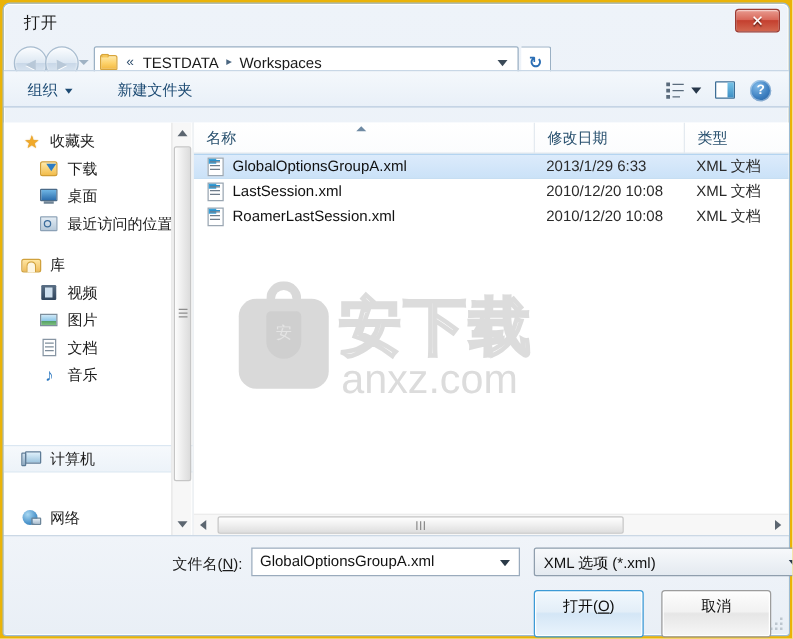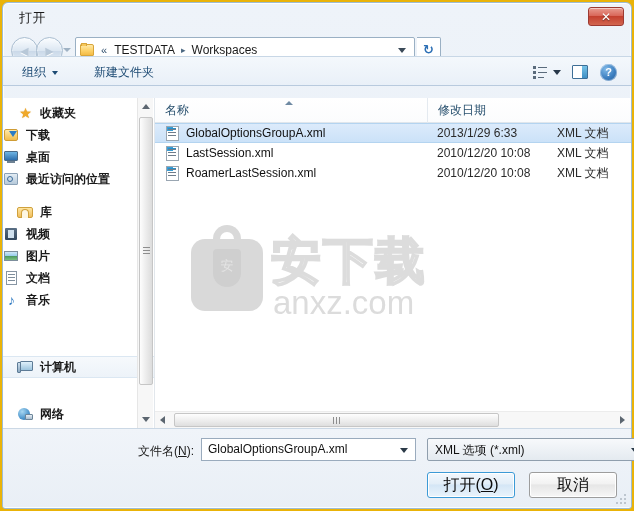--- a/index.html
+++ b/index.html
@@ -360,33 +360,33 @@
     position: relative;
     height: 22px;
     display: flex;
     align-items: center;
     cursor: pointer;
     font-size: 12px;
     color: #1b1b1b;
     box-sizing: border-box;
   }
   .nav-row.level0 { padding-left: 14px; }
-  .nav-row.level1 { }
+  .nav-row.level1 { padding-left: 28px; }
   .nav-row.selected {
     background: linear-gradient(to bottom, #f6f9fc 0%, #edf3f9 100%);
     border-top: 1px solid #dbe7f2;
     border-bottom: 1px solid #dbe7f2;
   }
   .nav-ico {
     width: 17px; height: 16px;
     margin-right: 6px;
     position: relative;
     flex: none;
   }
-  .nav-label { white-space: nowrap; font-weight: bold; }
+  .nav-label { white-space: nowrap; }
 
   
   .ico-star {
     color: #f0a92a;
     font-size: 14px;
     line-height: 16px;
     text-align: center;
     text-shadow: 0 0 1px #c98100;
   }
   .ico-download::before {
@@ -855,23 +855,23 @@
   }
   .ft-value {
     position: absolute;
     left: 7px; top: 3px;
     font-size: 12px;
     color: #111111;
   }
 
   .btn {
     position: absolute;
-    height: 26px;
-    box-sizing: border-box;
-    font-size: 16px;
+    height: 38px;
+    box-sizing: border-box;
+    font-size: 12px;
     color: #0d0d0d;
     text-align: center;
     line-height: 24px;
     border-radius: 3px;
     cursor: pointer;
   }
   .btn-open {
     left: 424px; top: 43px;
     width: 88px;
     background: linear-gradient(to bottom, #f2f8fd 0%, #e3eef8 45%, #d4e6f6 50%, #eaf4fc 100%);
@@ -1036,20 +1036,21 @@
     </div>
 
     <div class="filepane">
 
       <div class="col-header">
         <div class="col col-name">
           <span>名称</span>
           <span class="sort-arrow"></span>
         </div>
         <div class="col col-date">修改日期</div>
+        <div class="col col-type">类型</div>
       </div>
 
       <div class="filelist">
 
         <div class="file-row selected">
           <span class="fr-name">
             <span class="xml-ico">
                 <span class="badge"></span>
               </span>
             <span>GlobalOptionsGroupA.xml</span>

